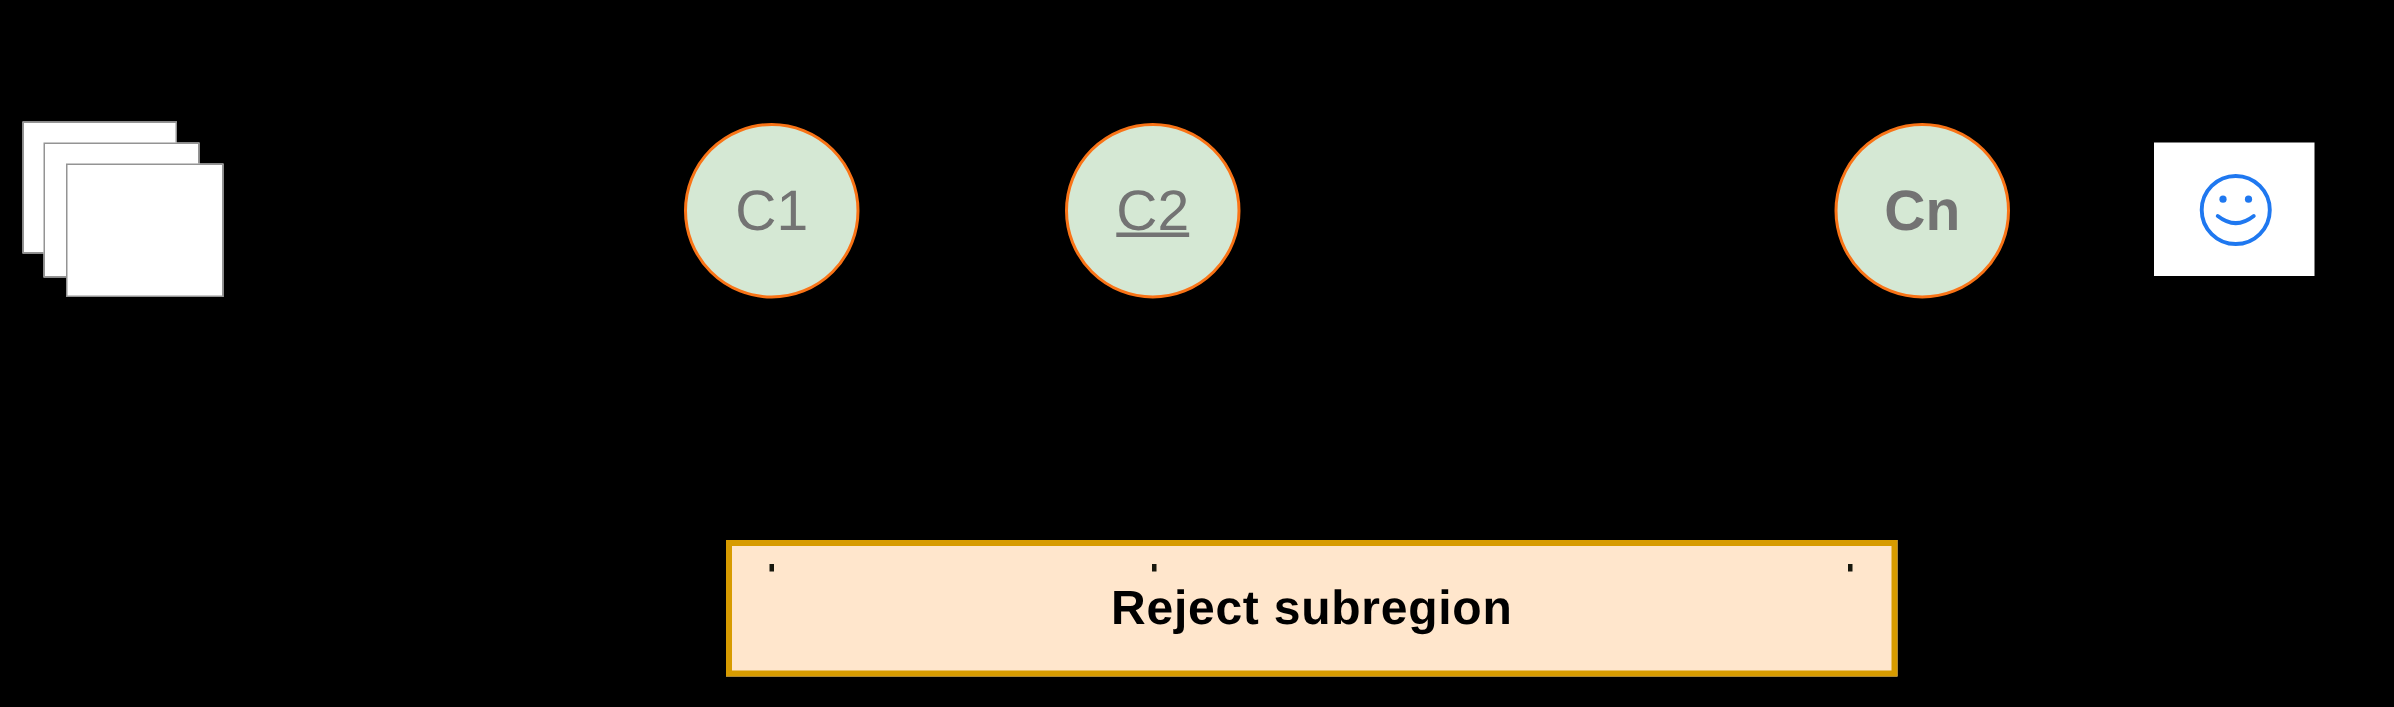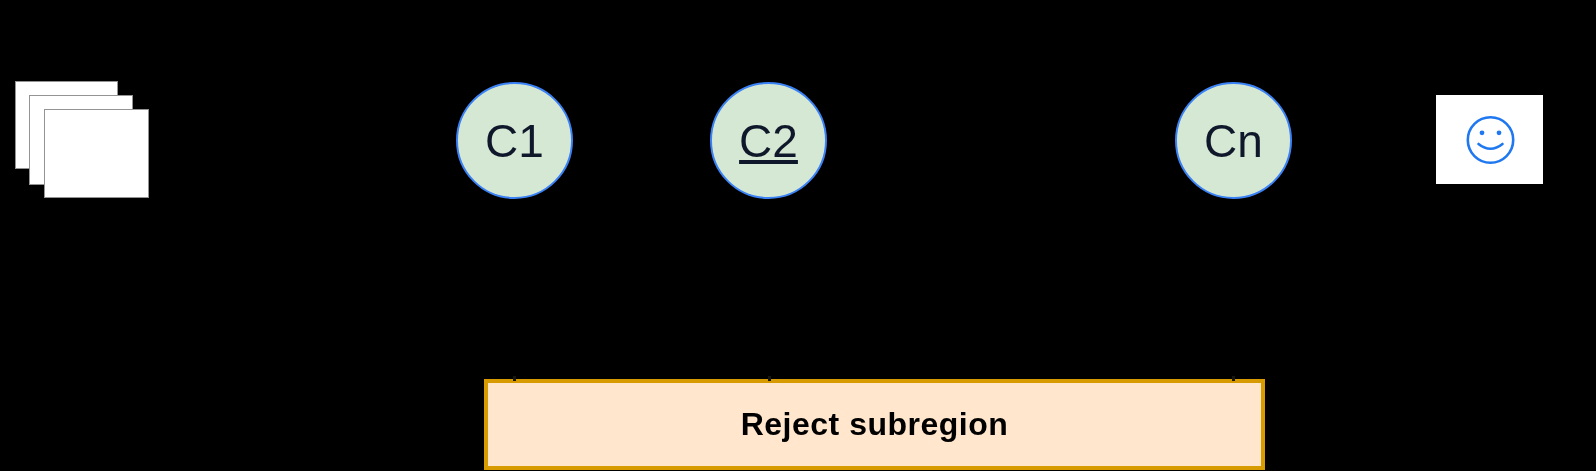--- a/index.html
+++ b/index.html
@@ -8,35 +8,35 @@
     overflow:hidden;font-family:"Liberation Sans",sans-serif;
   }
   
   .page{position:absolute;background:#ffffff;border:1px solid #949494;box-sizing:border-box;}
   .page.p1{left:15px;top:81px;width:103px;height:88px;}
   .page.p2{left:29px;top:95px;width:104px;height:90px;}
   .page.p3{left:44px;top:109px;width:105px;height:89px;}
   
   .classifier{
     position:absolute;top:82px;width:117px;height:117px;border-radius:50%;
-    background:#d5e8d4;border:2px solid #3b82f6;box-sizing:border-box;
+    background:#d5e8d4;border:2px solid #f97316;box-sizing:border-box;
     display:flex;align-items:center;justify-content:center;
-    font-size:46px;line-height:1;color:#0f172a;
+    font-size:38px;line-height:1;color:#737373;
   }
   .classifier.c1{left:456px;}
   .classifier.c2{left:710px;text-decoration:underline;}
-  .classifier.cn{left:1175px;}
+  .classifier.cn{left:1223px;font-weight:bold;}
   
   .face-box{
     position:absolute;left:1436px;top:95px;width:107px;height:89px;
     background:#ffffff;display:flex;align-items:center;justify-content:center;
   }
   
   .reject{
-    position:absolute;left:484px;top:379px;width:781px;height:91px;
+    position:absolute;left:484px;top:360px;width:781px;height:91px;
     box-sizing:border-box;background:#ffe6cc;border:4px solid #d79b00;
     display:flex;align-items:center;justify-content:center;
   }
   .reject .label{font-weight:bold;font-size:32px;color:#000000;letter-spacing:0.5px;}
   
   .tick{position:absolute;top:376px;width:3px;height:5px;background:#17170d;}
   .tick.t1{left:513px;}
   .tick.t2{left:768px;}
   .tick.t3{left:1232px;}
 </style>

